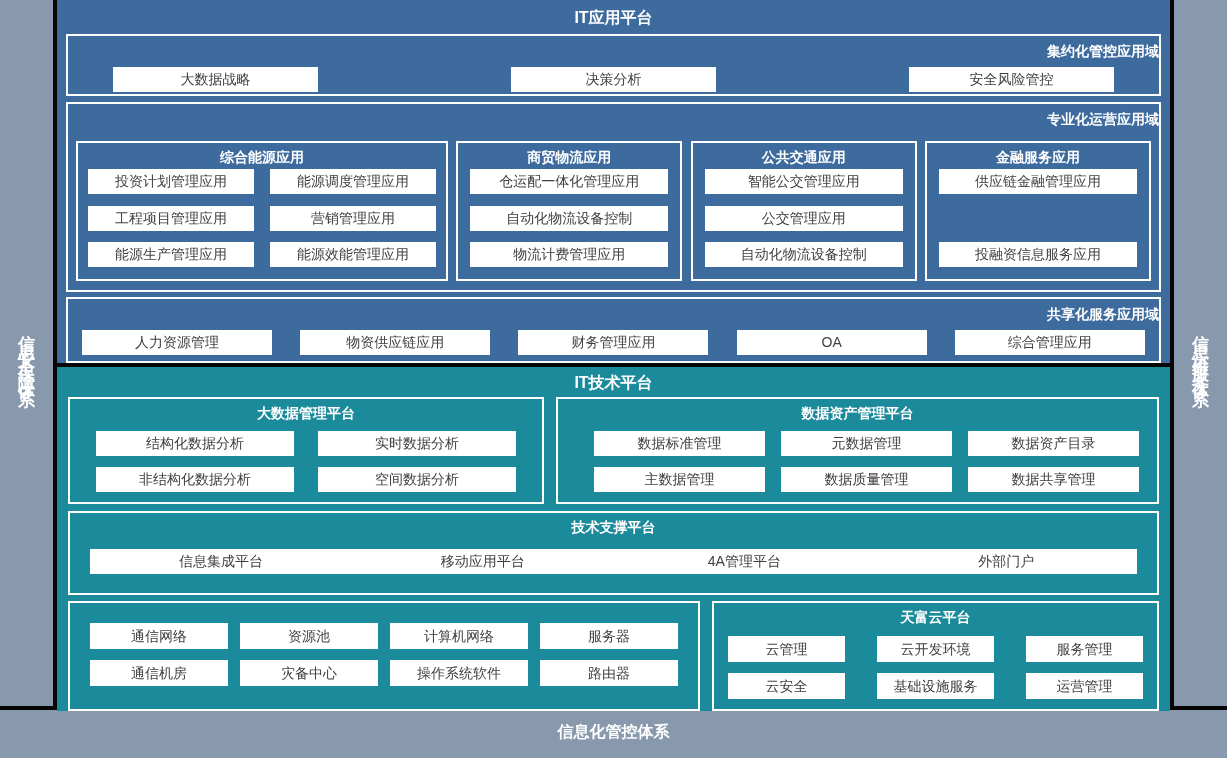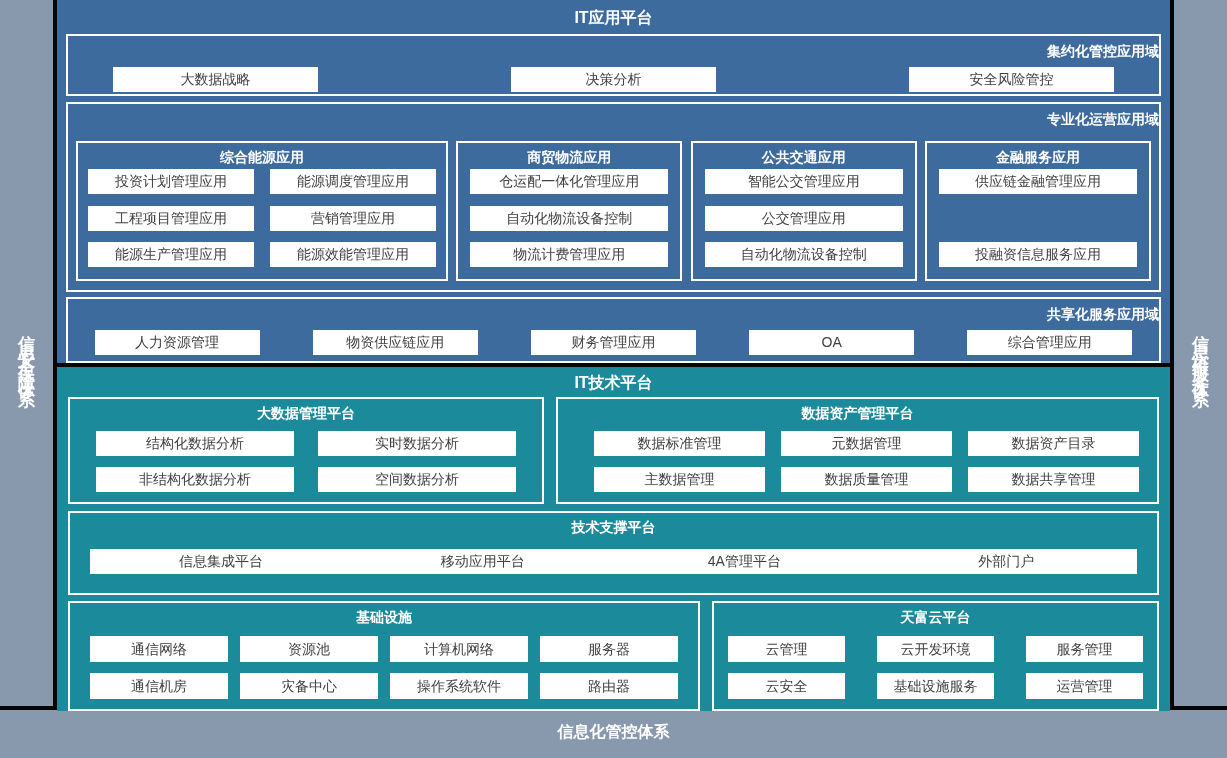--- a/index.html
+++ b/index.html
@@ -24,21 +24,21 @@
   .domain { border:2px solid #fff; margin:0 9px; }
   .domain-title { text-align:right; color:#fff; font-weight:bold; font-size:14px; line-height:24px; margin-top:3px; }
   .d1 { height:62px; margin-bottom:6px; }
   .d2 { height:190px; margin-bottom:5px; }
   .d3 { height:66px; }
 
   .row-buttons { display:flex; align-items:center; }
   .d1 .row-buttons { justify-content:space-between; padding:0 45px; margin-top:4px; }
   .d1 .row-buttons .btn { width:205px; flex:0 0 auto; }
   .d3 .row-buttons { justify-content:space-around; margin-top:4px; }
-  .d3 .row-buttons .btn { width:165px; flex:0 0 auto; }
+  .d3 .row-buttons .btn { width:190px; flex:0 0 auto; }
 
   .groups-row { display:flex; justify-content:space-between; margin:10px 8px 0; height:140px; }
   .group { border:2px solid #fff; display:flex; flex-direction:column; }
   .group-title { text-align:center; color:#fff; font-weight:bold; font-size:14px; line-height:24px; margin-top:2px; flex:0 0 auto; }
   .group-body { flex:1; display:grid; align-content:space-between; padding-bottom:12px; }
   .g-energy { width:372px; }
   .g-logis, .g-transit, .g-finance { width:226px; }
   .cols1 { grid-template-columns:1fr; padding:0 12px 12px; }
   .cols2 { grid-template-columns:1fr 1fr; column-gap:16px; padding:0 10px 12px; }
 
@@ -175,21 +175,20 @@
                 <div class="btn">信息集成平台</div>
                 <div class="btn">移动应用平台</div>
                 <div class="btn">4A管理平台</div>
                 <div class="btn">外部门户</div>
               </div>
           </div>
         </div>
 
         <div class="tech-row r3">
           <div class="group g-infra">
-            <div class="group-title">基础设施</div>
             <div class="group-body body-center">
                 <div class="btn">通信网络</div>
                 <div class="btn">资源池</div>
                 <div class="btn">计算机网络</div>
                 <div class="btn">服务器</div>
                 <div class="btn">通信机房</div>
                 <div class="btn">灾备中心</div>
                 <div class="btn">操作系统软件</div>
                 <div class="btn">路由器</div>
               </div>

